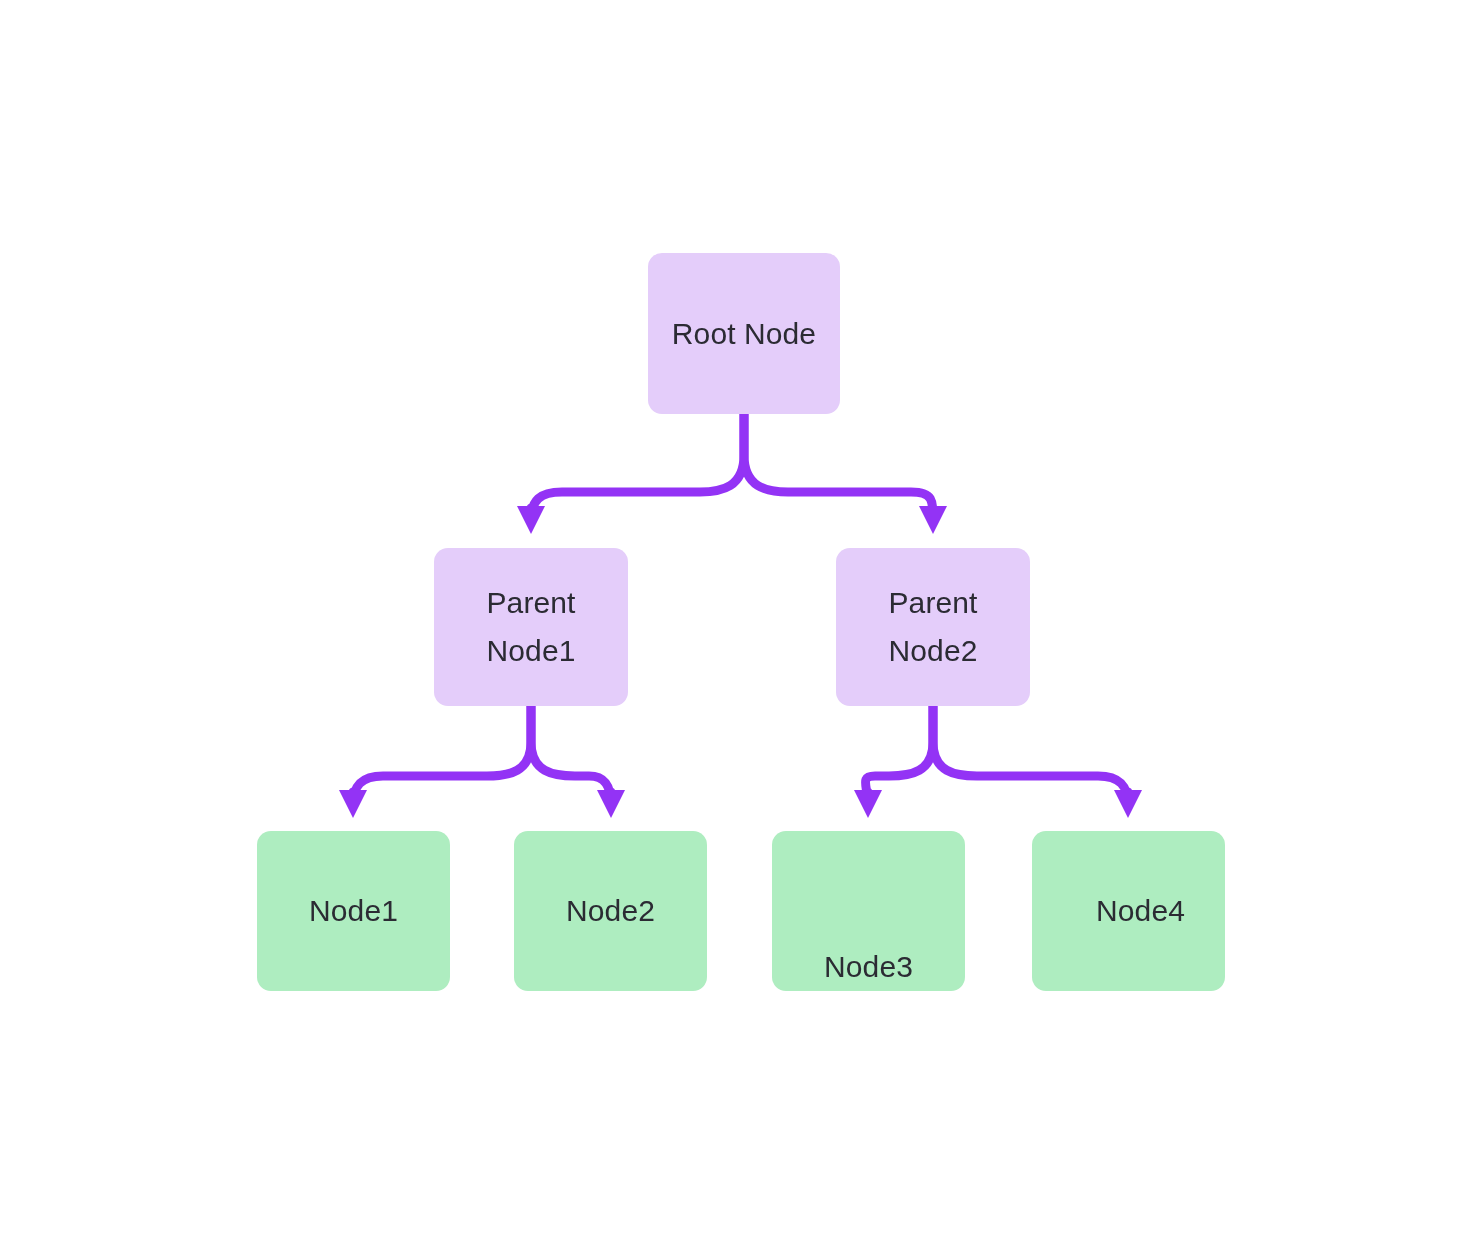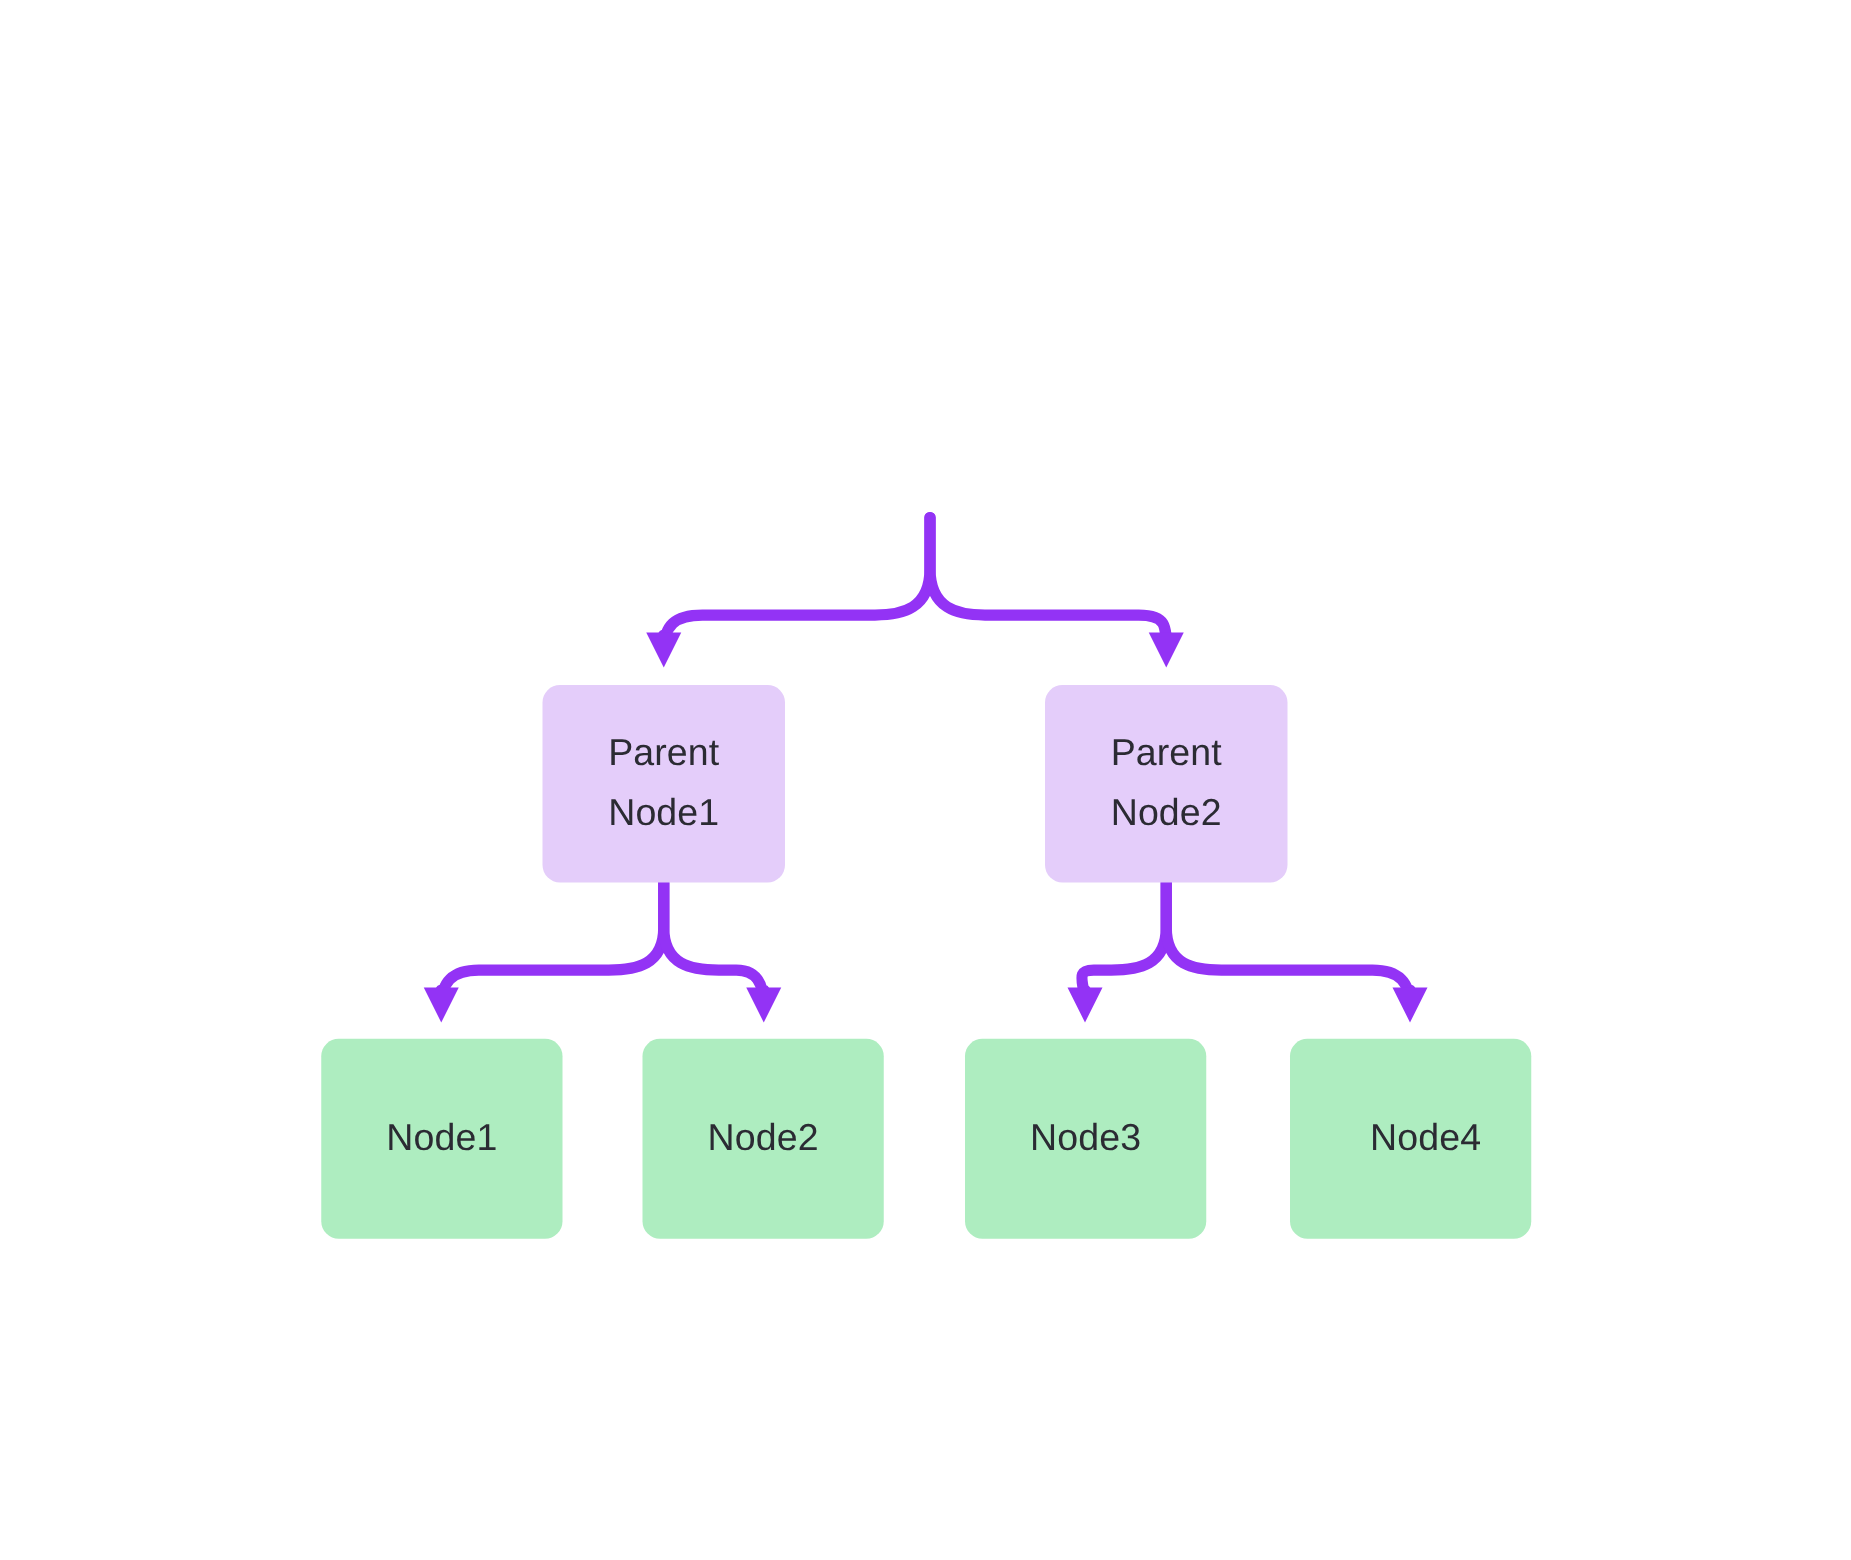--- a/index.html
+++ b/index.html
@@ -105,40 +105,43 @@
       <path d="M 933 706
                L 933 742
                C 933 772 955 776 977 776
                L 1098 776
                C 1120 776 1128 786 1128 805
                L 1128 792" fill="none" stroke="#9333F5" stroke-width="9" stroke-linecap="round" stroke-linejoin="round"></path>
       <polygon points="1114,790 1142,790 1128,818" fill="#9333F5"></polygon>
     </g>
   </svg>
 
+  <div class="node" style="left:648px; top:253px; width:192px; height:161px; background:#E4CDFA;">
+    <span class="node-label" style="color:#2B2B33;">Root Node</span>
+  </div>
 
   <div class="node" style="left:434px; top:548px; width:194px; height:158px; background:#E4CDFA;">
     <span class="node-label" style="color:#2B2B33;">Parent
 Node1</span>
   </div>
 
   <div class="node" style="left:836px; top:548px; width:194px; height:158px; background:#E4CDFA;">
     <span class="node-label" style="color:#2B2B33;">Parent
 Node2</span>
   </div>
 
   <div class="node" style="left:257px; top:831px; width:193px; height:160px; background:#AEEDC0;">
     <span class="node-label" style="color:#2B2B33;">Node1</span>
   </div>
 
   <div class="node" style="left:514px; top:831px; width:193px; height:160px; background:#AEEDC0;">
     <span class="node-label" style="color:#2B2B33;">Node2</span>
   </div>
 
-  <div class="node" style="left:772px; top:831px; width:193px; height:160px; background:#AEEDC0;">
+  <div class="node" style="left:772px; top:831px; width:193px; height:160px; background:#AEEDC0;align-items:flex-end;">
     <span class="node-label" style="color:#2B2B33;">Node3</span>
   </div>
 
   <div class="node" style="left:1032px; top:831px; width:193px; height:160px; background:#AEEDC0;padding-left:24px;">
     <span class="node-label" style="color:#2B2B33;">Node4</span>
   </div>
 
 </div>
 
 </body></html>

